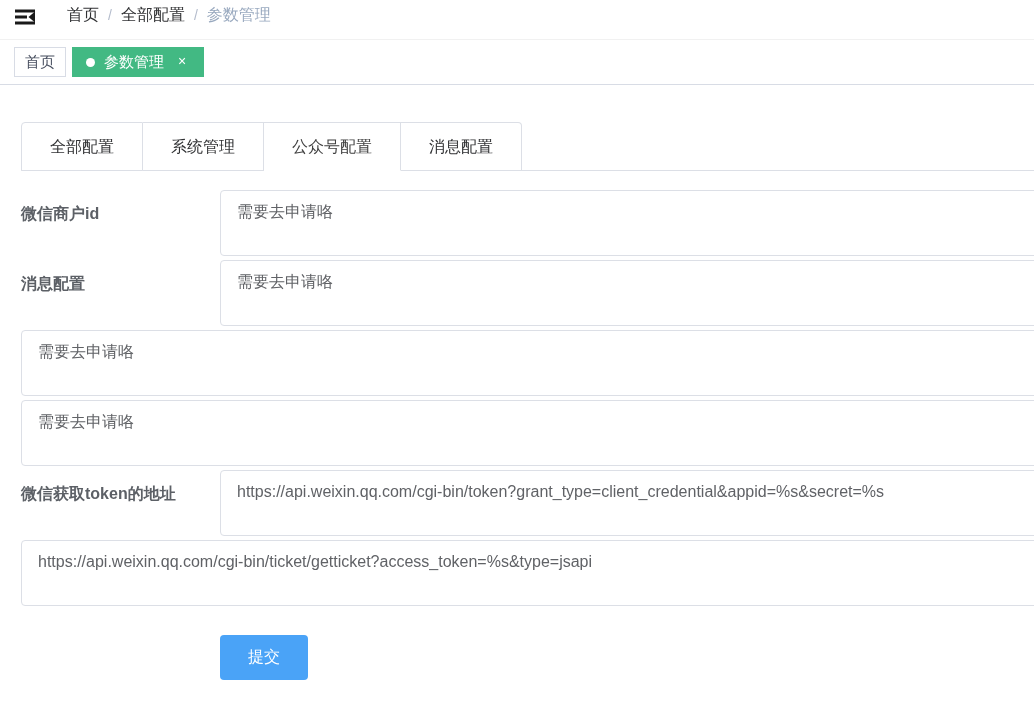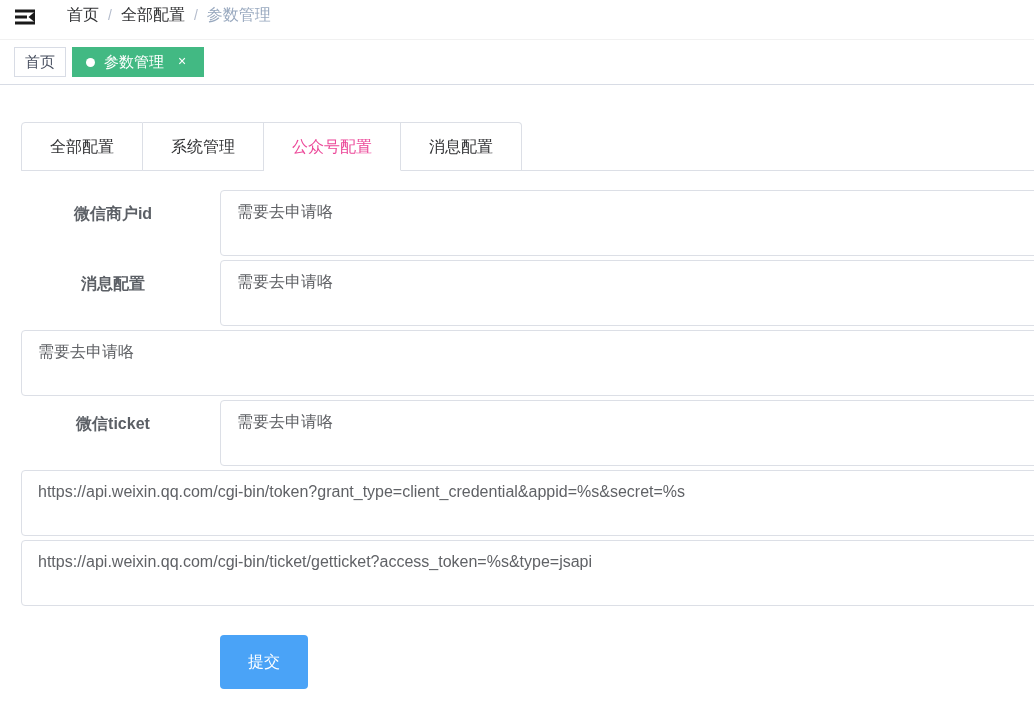--- a/index.html
+++ b/index.html
@@ -35,34 +35,34 @@
 
   
   .tabs-header { position:relative; display:flex; align-items:flex-start; height:49px; }
   .tabs-header::after { content:""; position:absolute; left:0; right:0; bottom:0;
     height:1px; background:#dcdfe6; }
   .tab { position:relative; z-index:1; height:49px; line-height:48px; padding:0 28px;
     font-size:16px; color:#303133; background:#fff; cursor:pointer;
     border:1px solid #dcdfe6; border-left:none; }
   .tab:first-child { border-left:1px solid #dcdfe6; border-top-left-radius:4px; }
   .tab:last-child { border-top-right-radius:4px;text-align:center; }
-  .tab.active { color:#ec4899; border-bottom-color:#fff; }
+  .tab.active { color:#404040; border-bottom-color:#fff; }
 
   
   .form { margin-top:19px; }
   .form-row { display:flex; margin-bottom:4px; }
-  .form-label { width:199px; padding:13px 15px 0 0; text-align:center;
+  .form-label { width:199px; padding:13px 15px 0 0; text-align:left;
     font-size:16px; font-weight:bold; color:#5c6066; line-height:22px;
     white-space:nowrap; }
   .form-textarea { flex:1; height:66px; border:1px solid #dcdfe6; border-radius:4px;
     padding:10px 16px; font-size:16px; line-height:1.4; color:#606266;
     font-family:"Liberation Sans","DejaVu Sans",sans-serif;
     resize:none; outline:none; background:#fff; overflow:hidden; white-space:pre; }
   .submit-row { margin-top:29px; padding-left:199px; }
-  .submit-btn { width:88px; height:54px; border:none; border-radius:4px;
+  .submit-btn { width:88px; height:45px; border:none; border-radius:4px;
     background:#4aa3f7; color:#fff; font-size:16px; cursor:pointer;
     font-family:inherit; }
 </style>
 </head>
 <body>
 
 <div class="navbar">
   <div class="hamburger">
     <svg width="20" height="20" viewBox="0 0 20 20">
       <rect x="0" y="2.5" width="20" height="3" fill="#1a1a1a"></rect>
@@ -106,24 +106,24 @@
       <textarea class="form-textarea" spellcheck="false" style="">需要去申请咯</textarea>
     </div>
     <div class="form-row">
       <label class="form-label">消息配置</label>
       <textarea class="form-textarea" spellcheck="false" style="">需要去申请咯</textarea>
     </div>
     <div class="form-row">
       <textarea class="form-textarea" spellcheck="false" style="">需要去申请咯</textarea>
     </div>
     <div class="form-row">
-      <label class="form-label">微信ticket</label>
       <textarea class="form-textarea" spellcheck="false" style="">需要去申请咯</textarea>
     </div>
     <div class="form-row">
+      <label class="form-label">微信获取token的地址</label>
       <textarea class="form-textarea" spellcheck="false" style="">https://api.weixin.qq.com/cgi-bin/token?grant_type=client_credential&amp;appid=%s&amp;secret=%s</textarea>
     </div>
     <div class="form-row">
       <textarea class="form-textarea" spellcheck="false" style="">https://api.weixin.qq.com/cgi-bin/ticket/getticket?access_token=%s&amp;type=jsapi</textarea>
     </div>
     <div class="submit-row">
       <button type="button" class="submit-btn">提交</button>
     </div>
   </form>
 

